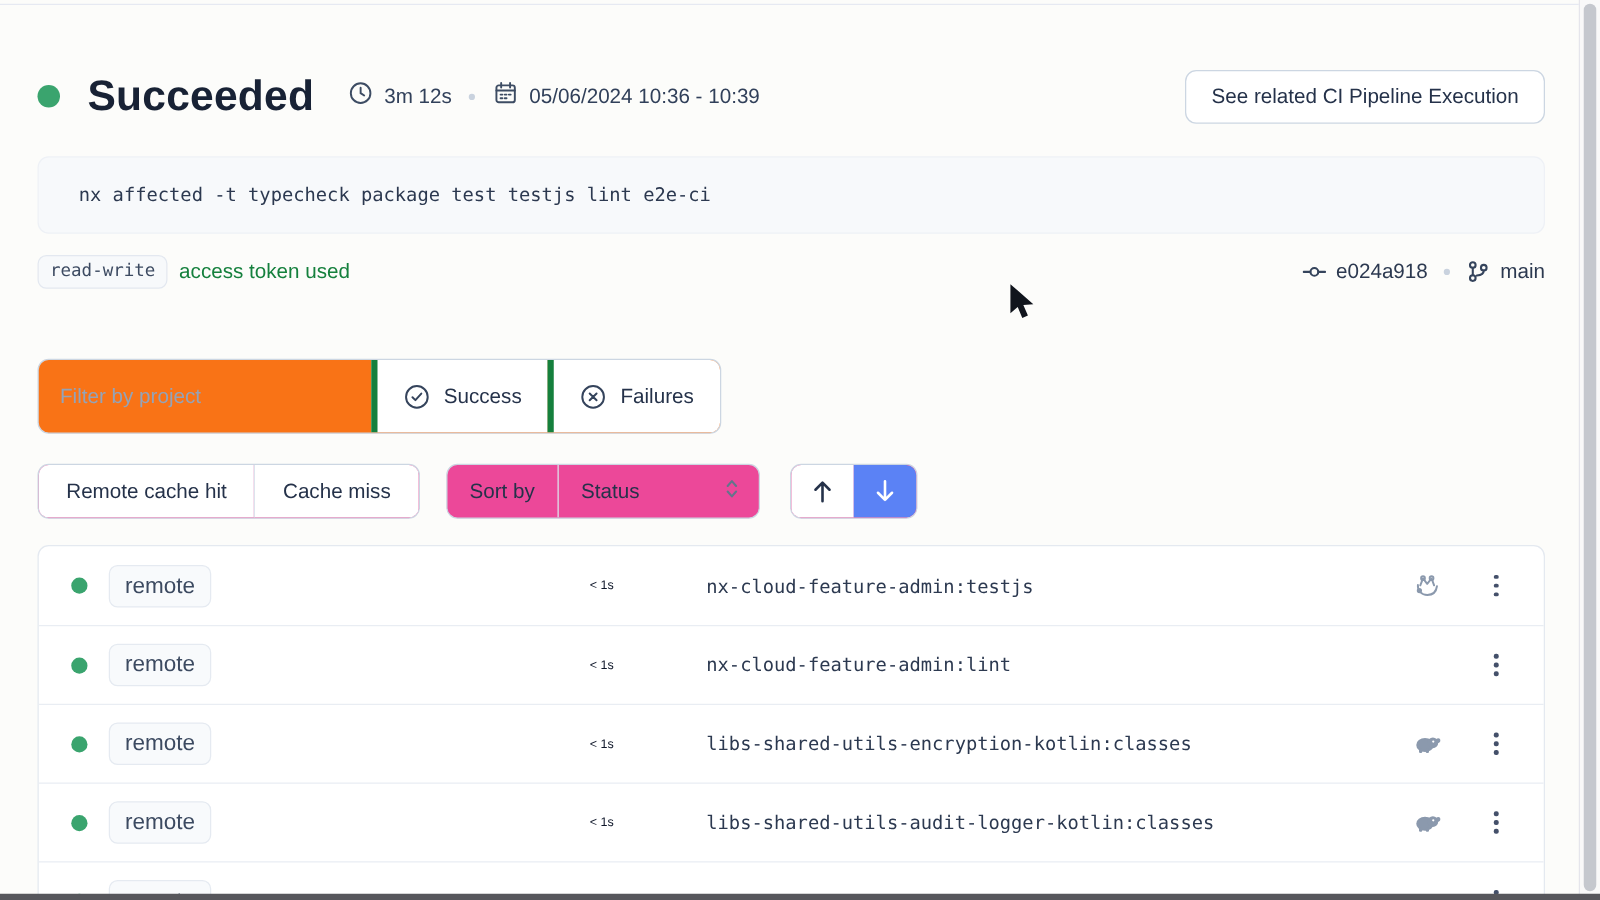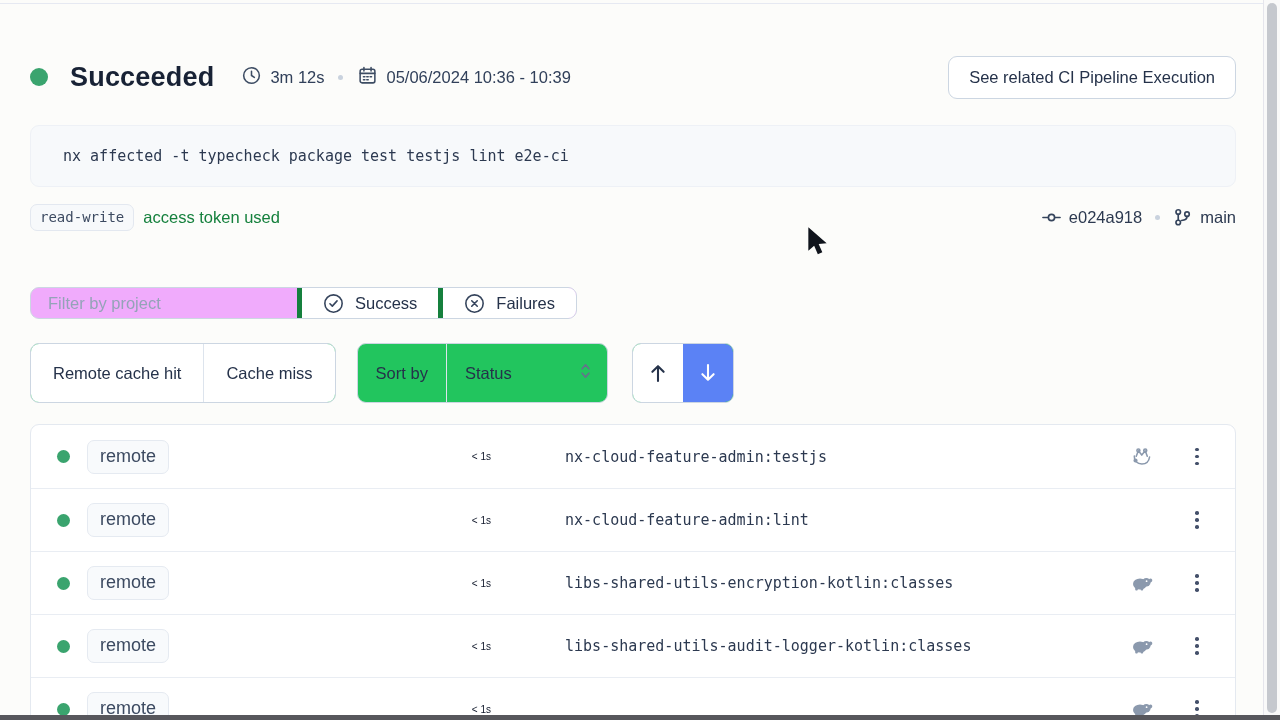--- a/index.html
+++ b/index.html
@@ -10,21 +10,21 @@
     color:#1f2a3c;
     position:relative;
   }
   .top-divider { position:absolute; top:3px; left:0; width:100%; height:1px; background:#e6e9f2; }
   .content { position:absolute; left:30px; top:0; width:1206px; }
   .spacer { flex:1; }
 
   
   .header-row { margin-top:55px; display:flex; align-items:center; height:44px; }
   .status-dot { width:18px; height:18px; border-radius:50%; background:#3aa46e; flex:none; }
-  .page-title { font-size:27px; font-weight:600; color:#182235; margin-left:22px; letter-spacing:.2px; }
+  .page-title { font-size:34px; font-weight:600; color:#182235; margin-left:22px; letter-spacing:.2px; }
   .meta-icon { margin-left:28px; flex:none; color:#3d4c63; }
   .meta-text { margin-left:9px; font-size:16.5px; color:#31405a; }
   .sep-dot { width:5px; height:5px; border-radius:50%; background:#c9d2de; margin-left:14px; flex:none; }
   .related-btn {
     border:1px solid #ccd6e2; background:#fff; border-radius:9px;
     padding:11px 20px; font-size:16.5px; color:#25324a; font-weight:500;
     font-family:"Liberation Sans", sans-serif; cursor:pointer;
   }
 
   
@@ -40,40 +40,40 @@
     font-family:"DejaVu Sans Mono", monospace; font-size:14px; color:#3c4a61;
     background:#f7f9fb; border:1px solid #e3e8f0; border-radius:7px; padding:4px 9px 5px;
   }
   .token-text { margin-left:9px; font-size:16.5px; color:#15803d; }
   .vcs-item { display:flex; align-items:center; color:#2c3950; font-size:16.5px; }
   .vcs-item svg { margin-right:8px; color:#35445c; }
 
   
   .filter-row { margin-top:54px; }
   .filter-group {
-    display:inline-flex; height:32px; border:1px solid #ccd6e2; border-radius:9px;
-    background:#f0abfc; overflow:hidden; align-items:stretch;
+    display:inline-flex; height:60px; border:1px solid #ccd6e2; border-radius:9px;
+    background:#f97316; overflow:hidden; align-items:stretch;
   }
   .filter-input {
     width:266px; border:none; outline:none; padding:0 17px; font-size:16.5px;
     font-family:"Liberation Sans", sans-serif; color:#25324a; background:transparent;
   }
   .filter-input::placeholder { color:#94a3b8; }
   .seg-btn {
     display:flex; align-items:center; gap:11px; padding:0 21px;
     border:none; border-left:5px solid #15803d; background:#fff; cursor:pointer;
     font-size:16.5px; font-weight:500; color:#25324a; font-family:"Liberation Sans", sans-serif;
   }
   .seg-btn svg { color:#35445c; }
 
   
   .toolbar-row { margin-top:24px; display:flex; align-items:center; }
   .cache-group, .sort-group, .arrow-group {
-    display:inline-flex; height:60px; border:1px solid #ccd6e2; border-radius:9px;
-    background:#22c55e; overflow:hidden; align-items:stretch;
+    display:inline-flex; height:44px; border:1px solid #ccd6e2; border-radius:9px;
+    background:#ec4899; overflow:hidden; align-items:stretch;
   }
   .cache-btn {
     border:none; border-left:1px solid #dde4ed; background:#fff; padding:0 22px;
     font-size:16.5px; color:#25324a; font-family:"Liberation Sans", sans-serif; cursor:pointer;
   }
   .cache-btn:first-child { border-left:none; }
   .sort-group { margin-left:21px; }
   .sort-label { display:flex; align-items:center; padding:0 18px; font-size:16.5px; color:#25324a; }
   .sort-select {
     display:flex; align-items:center; border-left:1px solid #dde4ed; padding:0 14px 0 18px;

